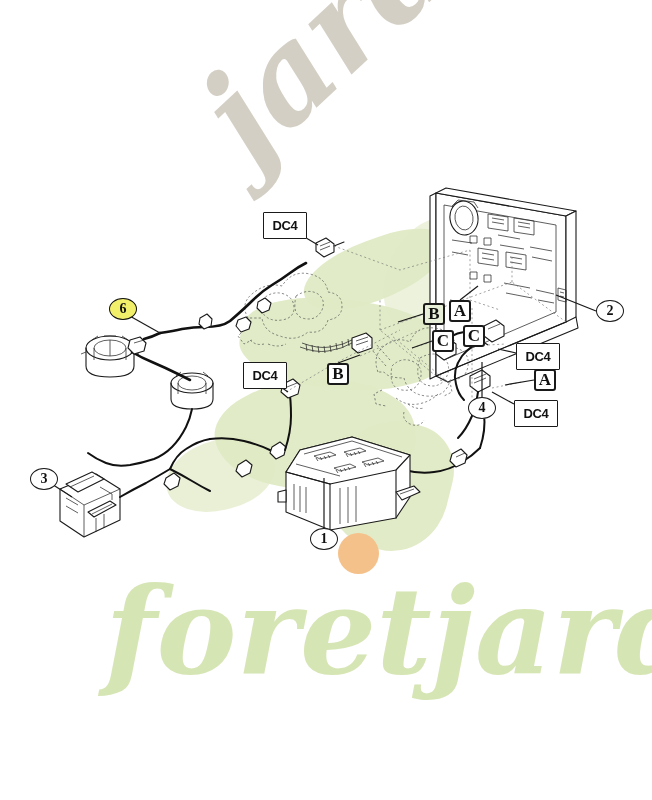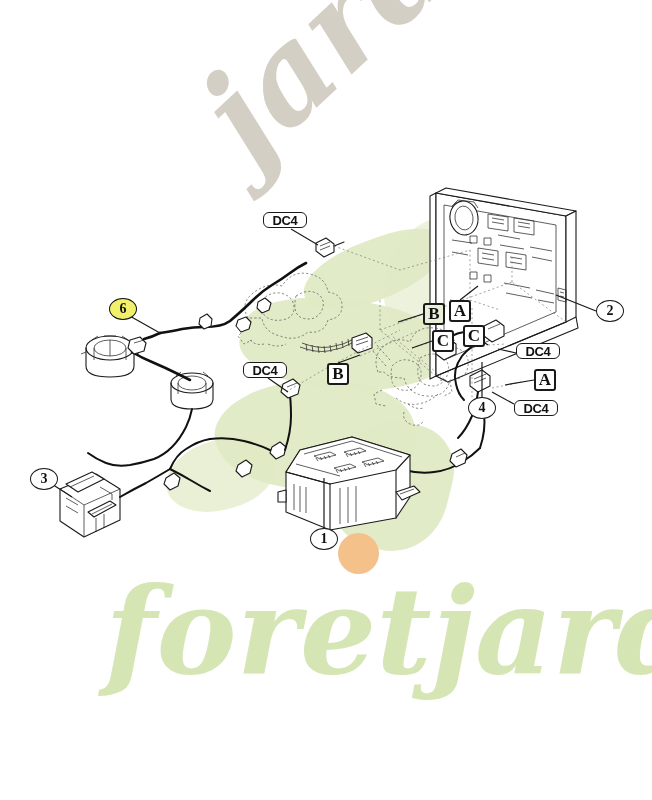--- a/index.html
+++ b/index.html
@@ -20,21 +20,21 @@
   
   #art{position:absolute;inset:0;}
 
   
   .callout{position:absolute;border:1.6px solid #1a1a1a;background:#fff;
       display:flex;align-items:center;justify-content:center;
       font-weight:700;color:#111;box-sizing:border-box;}
   .c-num{width:28px;height:22px;border-radius:50%;font-size:14px;
       font-family:"Liberation Serif",serif;}
   .c-num.hl{background:#f2ef6a;border-color:#111;}
-  .c-dc{width:44px;height:16px;border-radius:6px;font-size:13px;
+  .c-dc{width:44px;height:27px;border-radius:1px;font-size:13px;
       font-family:"Liberation Sans",sans-serif;letter-spacing:-.3px;}
   .c-letter{width:22px;height:22px;border-radius:3px;font-size:17px;
       font-family:"Liberation Serif",serif;border-width:2.2px;}
   .c-letter.tint{background:#e8efd8;}
 </style>
 </head>
 <body>
 
 <div id="stage">
 

